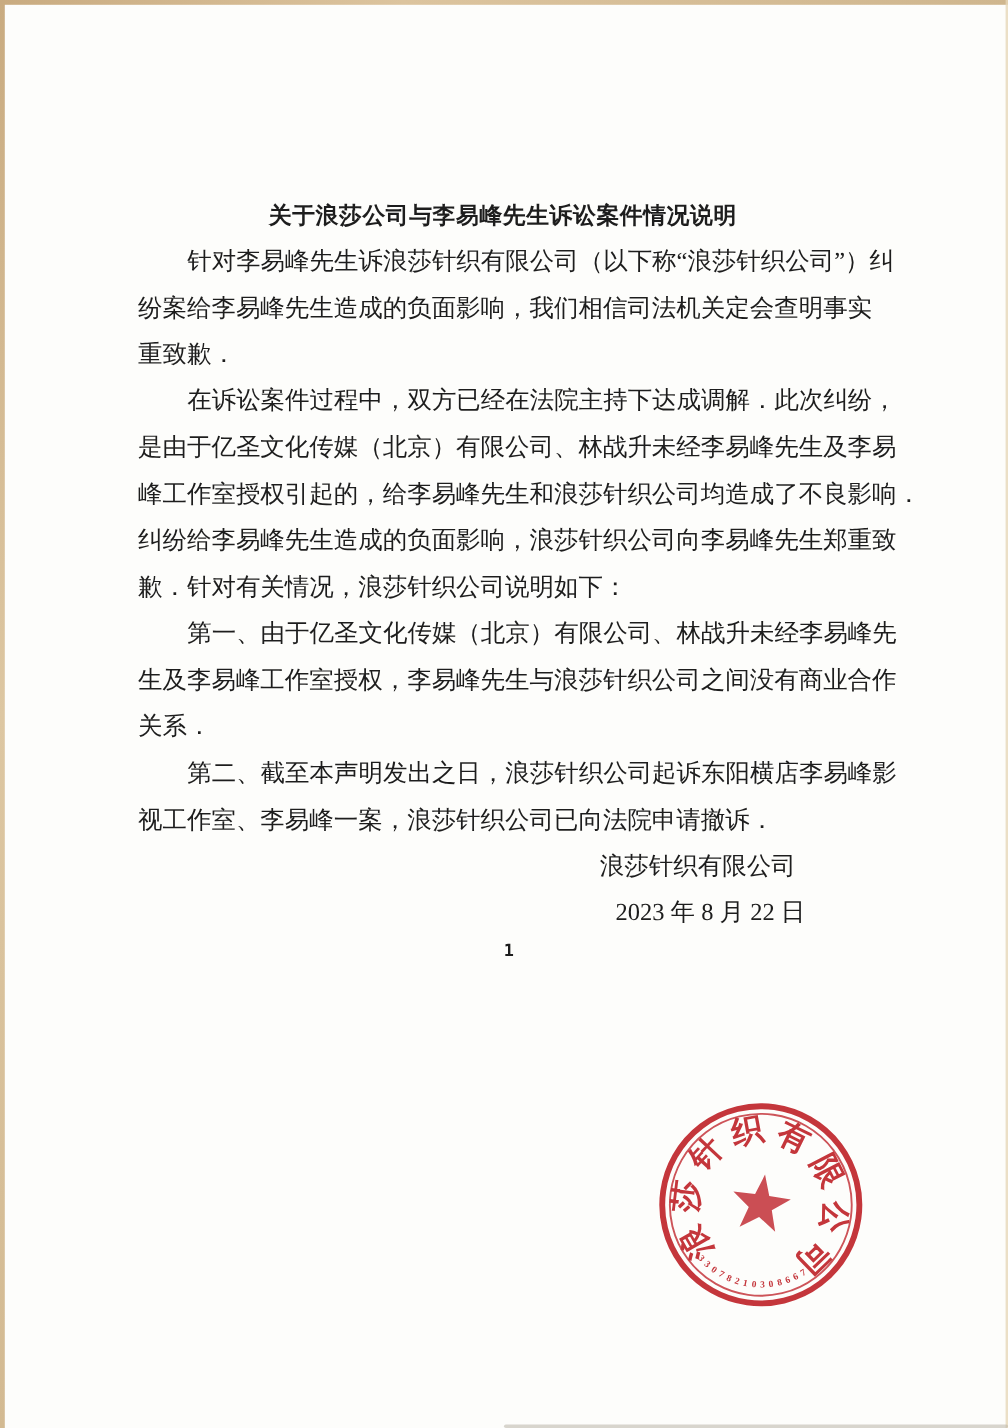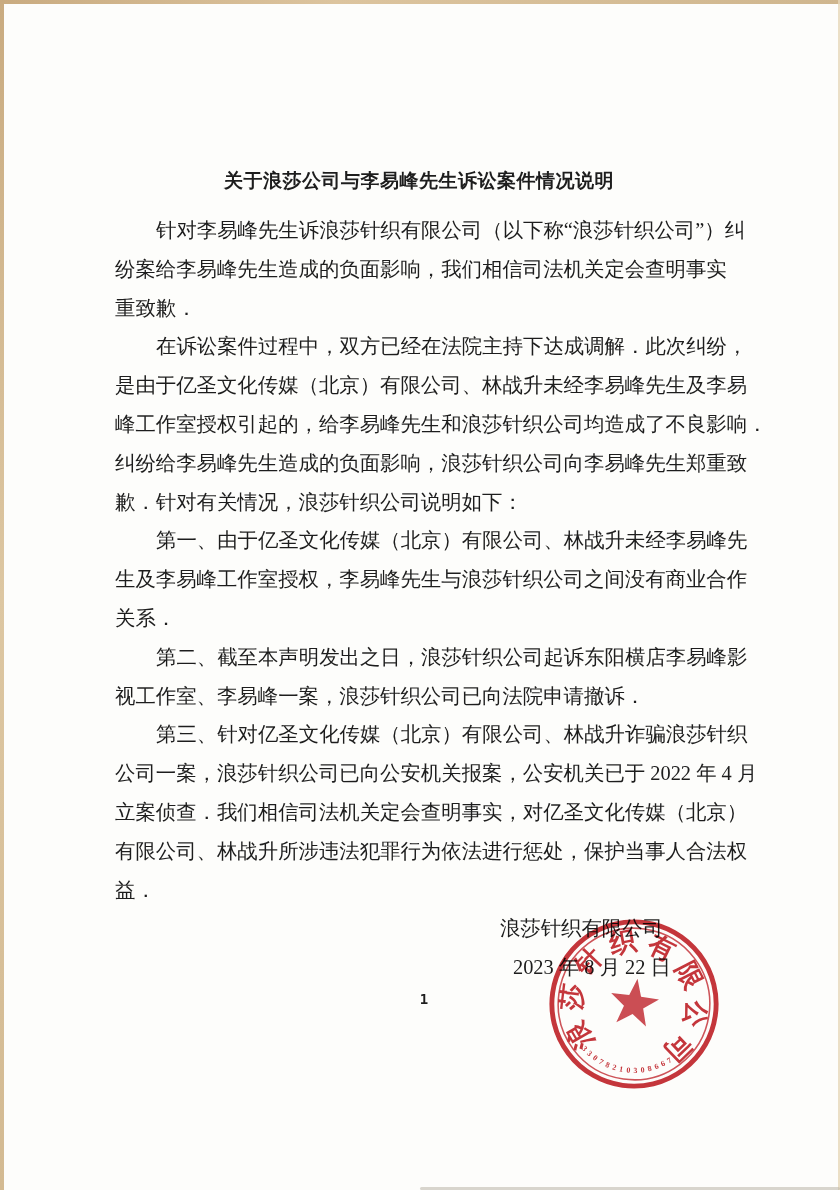--- a/index.html
+++ b/index.html
@@ -20,21 +20,21 @@
                  background:#e6d7b9; opacity:.8; }
   .edge-bottom { position:absolute; bottom:0; left:420px; width:420px; height:3px;
                  background:#b9b4a8; opacity:.55; border-radius:2px; }
 
   .doc { position:absolute; top:163px; left:115px; width:618px; }
   .title {
     text-align:center; font-size:19px; font-weight:700;
     letter-spacing:.5px; line-height:36px; white-space:nowrap;
     margin-left:-10px;
   }
-  .body-text { margin-top:12px; }
+  .body-text { }
   .line {
     font-size:20.4px; line-height:38.8px; height:38.8px;
     white-space:nowrap; font-weight:500;
   }
   .line.indent { padding-left:41px; }
   .sig-block { }
   .sig-line  { text-align:right; font-size:20.4px; line-height:38.8px; height:38.8px;
                white-space:nowrap; font-weight:500; }
   .sig-company { padding-right:70px; }
   .sig-date    { padding-right:62px; }
@@ -81,27 +81,20 @@
     </div>
     <div>
       <div class="line indent">第一、由于亿圣文化传媒（北京）有限公司、林战升未经李易峰先</div>
       <div class="line">生及李易峰工作室授权，李易峰先生与浪莎针织公司之间没有商业合作</div>
       <div class="line">关系．</div>
     </div>
     <div>
       <div class="line indent">第二、截至本声明发出之日，浪莎针织公司起诉东阳横店李易峰影</div>
       <div class="line">视工作室、李易峰一案，浪莎针织公司已向法院申请撤诉．</div>
     </div>
-    <div>
-      <div class="line indent">第三、针对亿圣文化传媒（北京）有限公司、林战升诈骗浪莎针织</div>
-      <div class="line">公司一案，浪莎针织公司已向公安机关报案，公安机关已于 2022 年 4 月</div>
-      <div class="line">立案侦查．我们相信司法机关定会查明事实，对亿圣文化传媒（北京）</div>
-      <div class="line">有限公司、林战升所涉违法犯罪行为依法进行惩处，保护当事人合法权</div>
-      <div class="line">益．</div>
-    </div>
   </div>
 
   <div class="sig-block">
     <div class="sig-line sig-company">浪莎针织有限公司</div>
     <div class="sig-line sig-date">2023 年 8 月 22 日</div>
   </div>
 
   <div class="page-num">1</div>
 </div>
 

